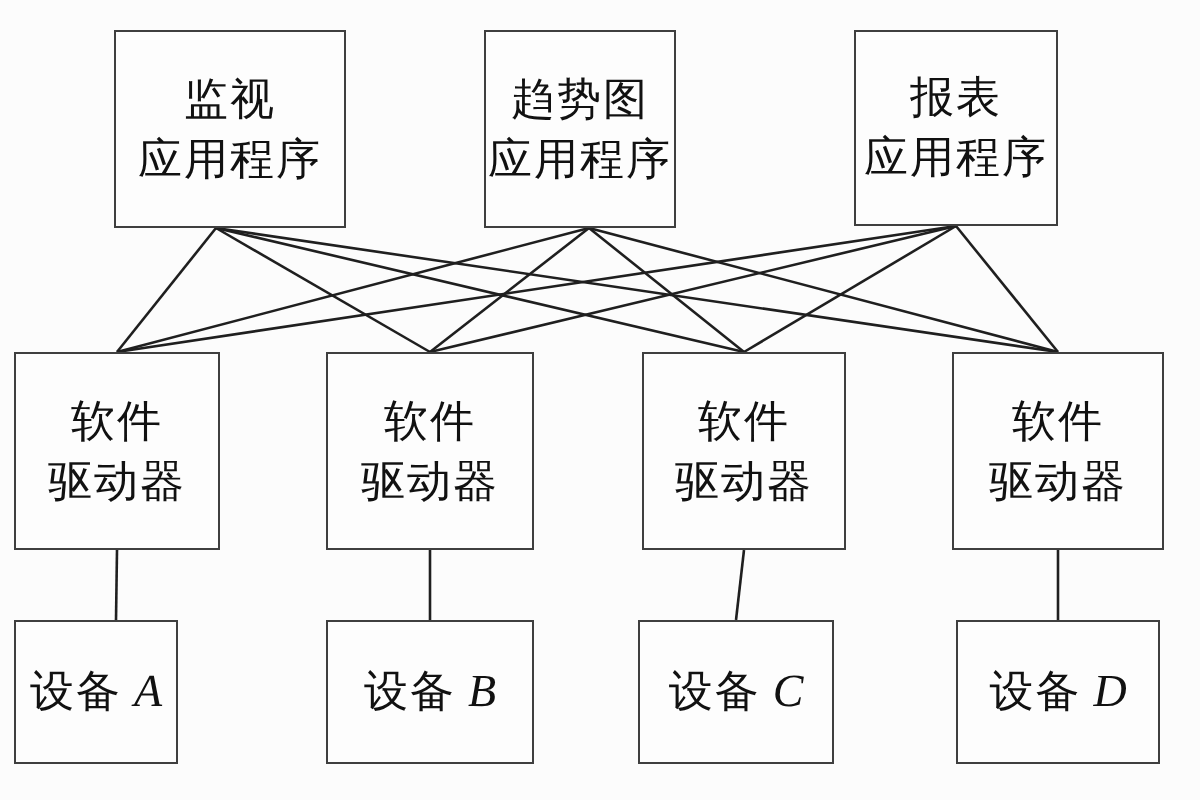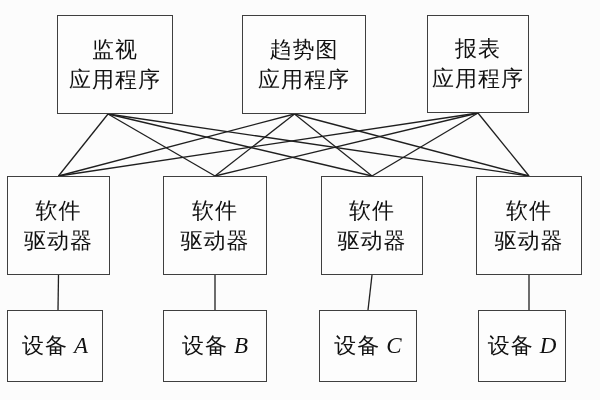--- a/index.html
+++ b/index.html
@@ -39,32 +39,32 @@
     line-height:30px;
   }
   .box .letter{
     font-style:italic;
     letter-spacing:0;
     margin-left:6px;
     font-size:23px;
   }
   
   #t0{left:57px; top:15px; width:116px; height:99px;}
-  #t1{left:242px;top:15px; width:124px; height:99px;}
+  #t1{left:242px;top:15px; width:96px; height:99px;}
   #t2{left:427px;top:15px; width:102px; height:98px;text-align:center;}
   
   #m0{left:7px;  top:176px;width:103px; height:99px;}
   #m1{left:163px;top:176px;width:104px; height:99px;}
   #m2{left:321px;top:176px;width:102px; height:99px;}
   #m3{left:476px;top:176px;width:106px; height:99px;}
   
-  #b0{left:7px;  top:310px;width:96px; height:72px;}
+  #b0{left:7px;  top:310px;width:82px; height:72px;}
   #b1{left:163px;top:310px;width:104px; height:72px;}
   #b2{left:319px;top:310px;width:98px;  height:72px;}
-  #b3{left:478px;top:310px;width:88px; height:72px;}
+  #b3{left:478px;top:310px;width:102px; height:72px;}
 </style>
 </head>
 <body>
 
 <div class="stage" id="diagram">
 
   <svg id="wires">
       <line x1="108" y1="114" x2="58.5" y2="176" stroke="#1f1f1f" stroke-width="1.3"></line>
       <line x1="108" y1="114" x2="215" y2="176" stroke="#1f1f1f" stroke-width="1.3"></line>
       <line x1="108" y1="114" x2="372" y2="176" stroke="#1f1f1f" stroke-width="1.3"></line>

